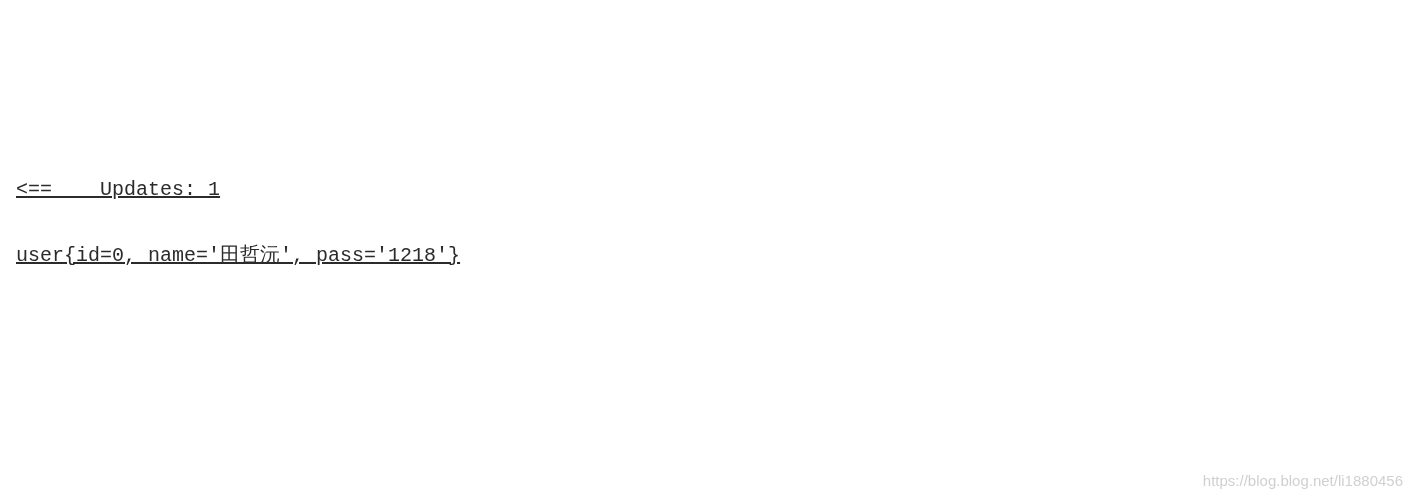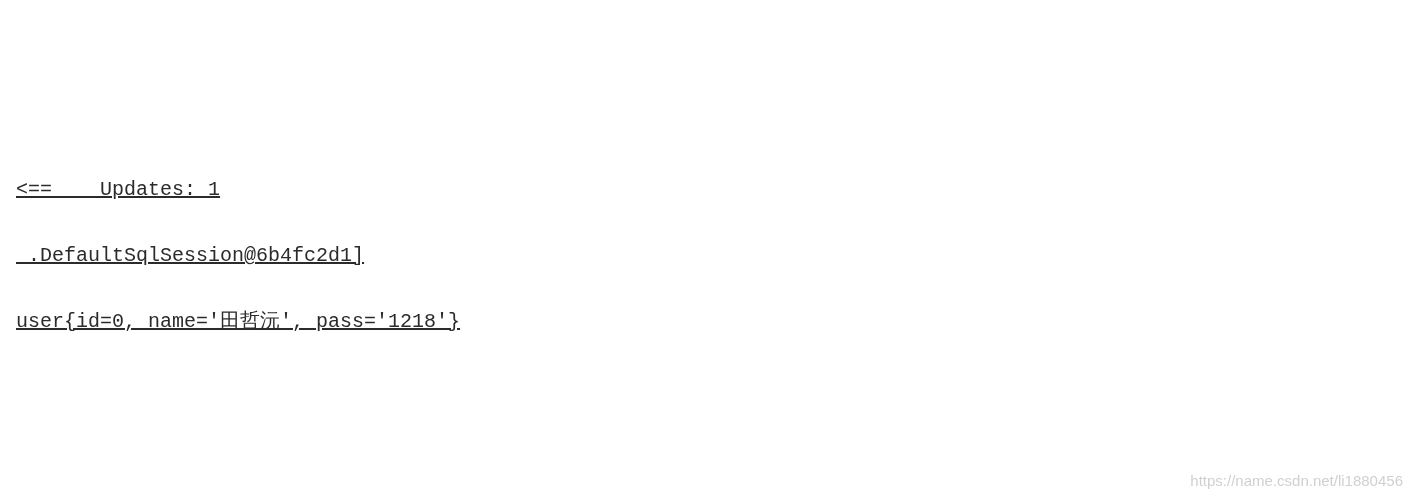--- a/index.html
+++ b/index.html
@@ -27,29 +27,28 @@
       white-space: nowrap;
     }
   </style>
 </head>
 <body>
 
 
 
 <div>
 <span class="line">&lt;==    Updates: 1</span>
-<span class="line"> .DefaultSqlSession@6b4fc2d1]</span>
 <span class="line">user{id=0, name='田哲沅', pass='1218'}</span>
 <span class="line"></span>
 
 
 
 
 
 
 <span class="line"></span>
 
 </div>
 
-<div class="watermark">https://name.csdn.net/li1880456</div>
+<div class="watermark">https://blog.blog.net/li1880456</div>
 
 
 
 
 </body></html>

